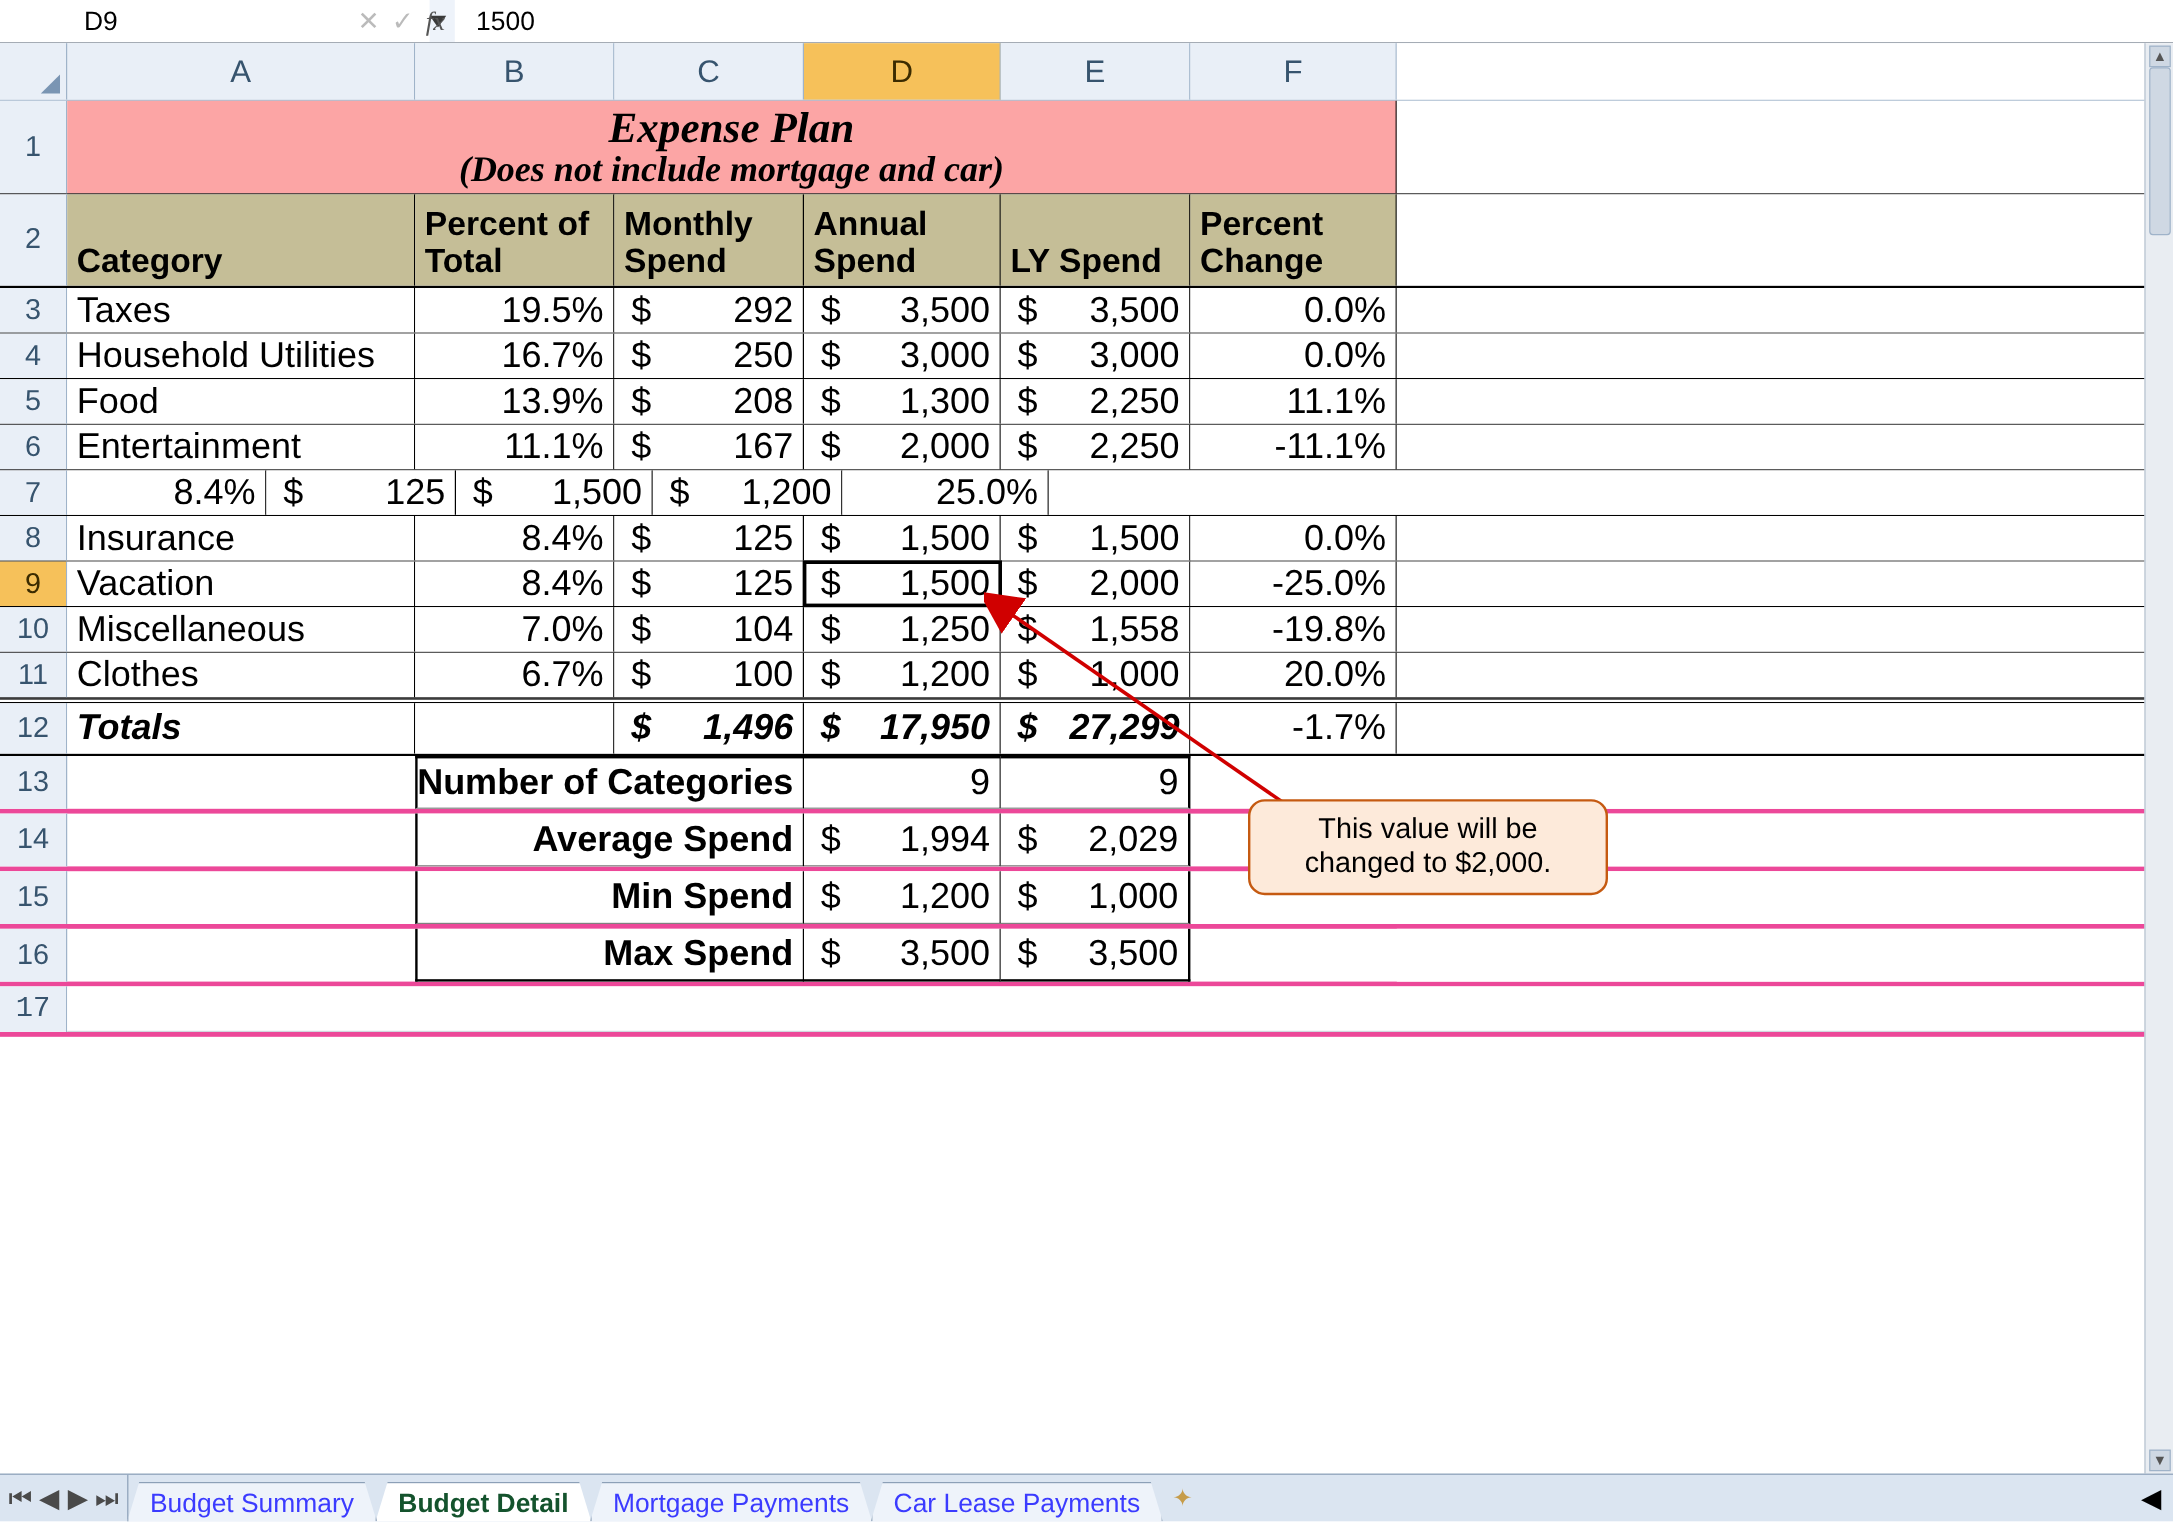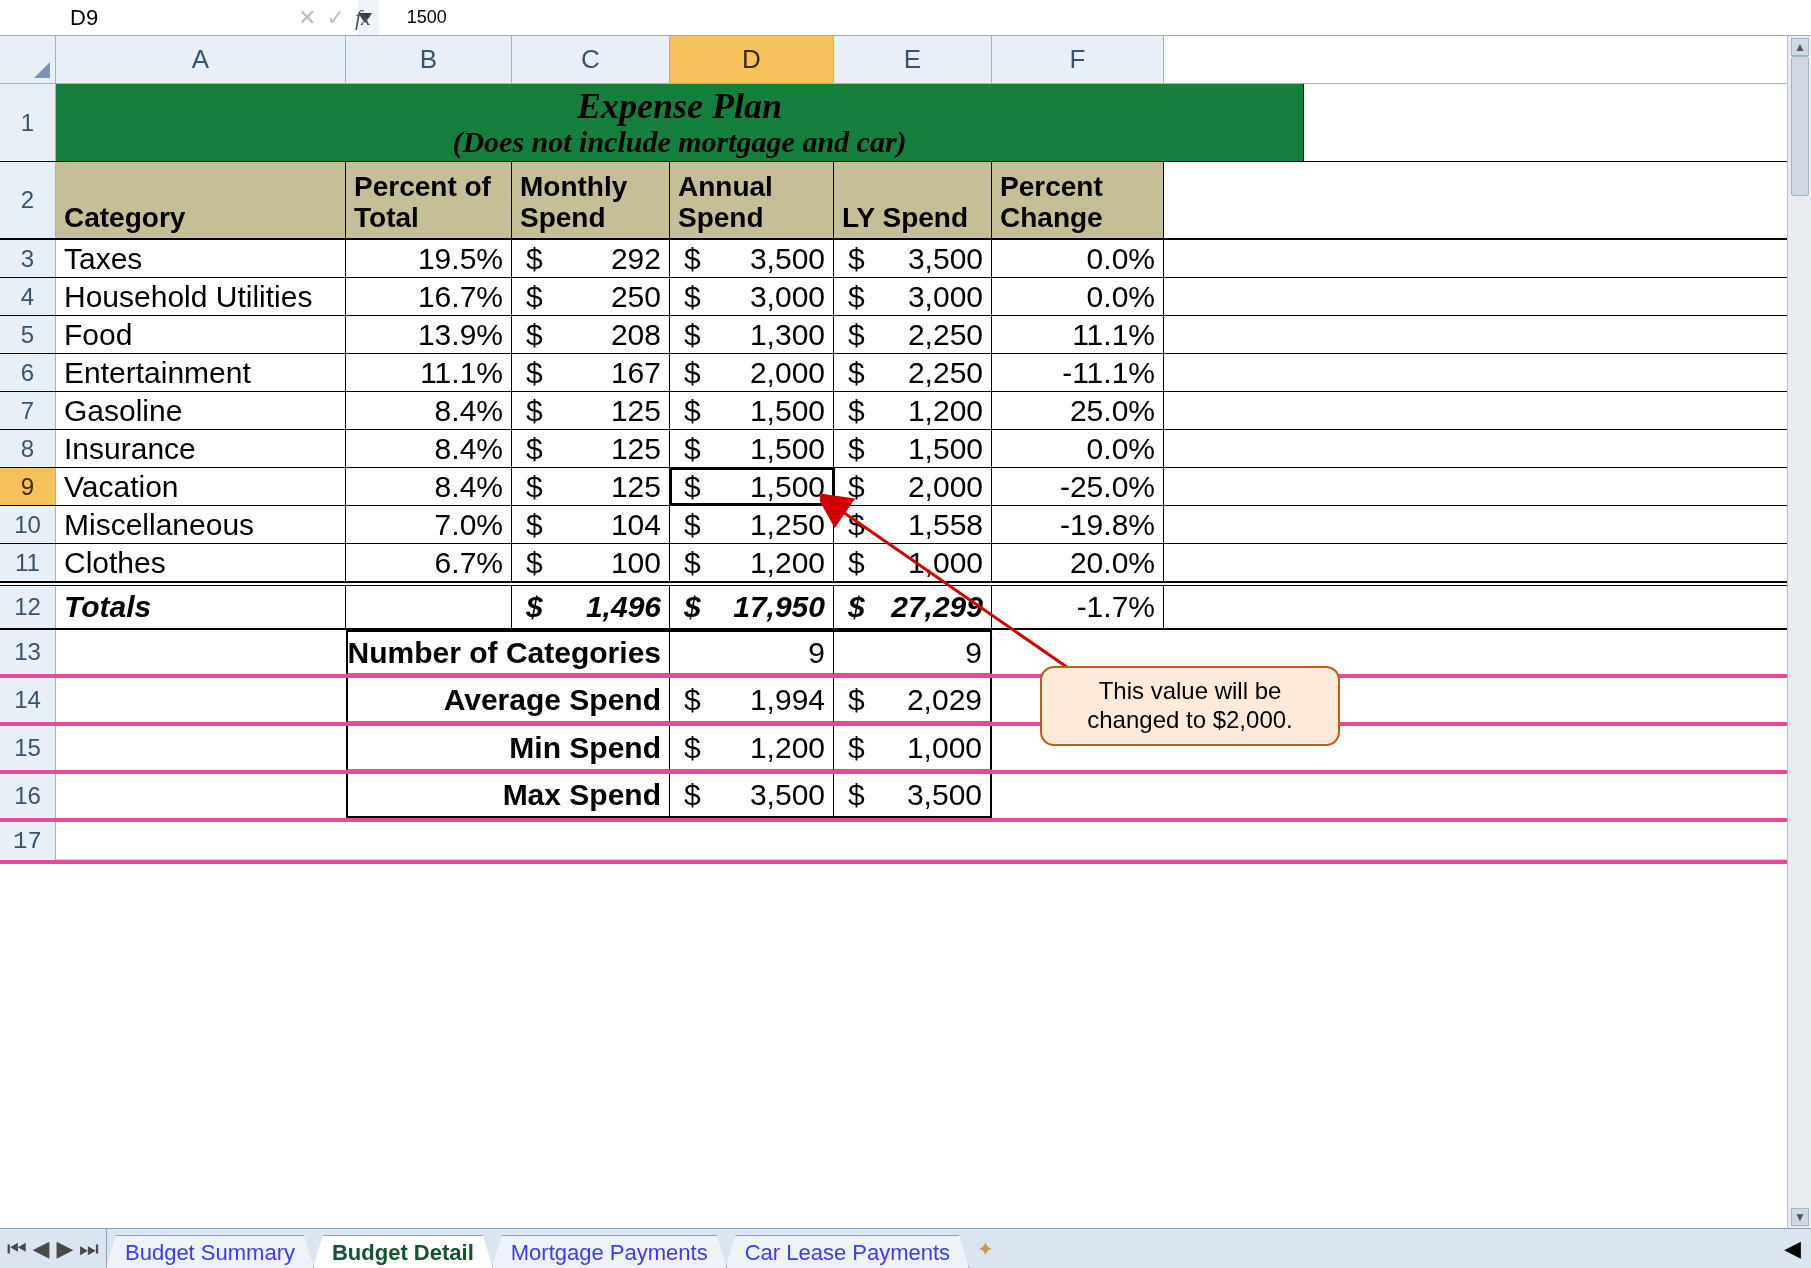--- a/index.html
+++ b/index.html
@@ -53,22 +53,22 @@
     font-style: italic;
     font-family: "Times New Roman", serif;
     font-size: 22px;
     color: #555;
   }
   .formula-input {
     flex: 1;
     border: none;
     background: #fff;
     height: 100%;
-    font-size: 18px;
-    padding: 0 28px;
+    font-size: 22px;
+    padding: 0 18px;
   }
 
   
   .grid {
     position: relative;
     user-select: none;
   }
   .col-headers {
     display: flex;
     height: 48px;
@@ -144,22 +144,22 @@
   .wA { width: 290px; }
   .wB { width: 166px; }
   .wC { width: 158px; }
   .wD { width: 164px; }
   .wE { width: 158px; }
   .wF { width: 172px; }
 
   
   .title-row { height: 78px; border-bottom: 1px solid #000; }
   .title-cell {
-    width: 1248px;
-    background: #15803d;
+    width: 1108px;
+    background: #fca5a5;
     border-right: 1px solid #000;
     display:flex; flex-direction:column; align-items:center; justify-content:center;
     font-family: "Times New Roman", serif;
   }
   .title-cell .t1 { font-size: 36px; font-weight: bold; font-style: italic; line-height:1.05;}
   .title-cell .t2 { font-size: 30px; font-weight: bold; font-style: italic; line-height:1.05;}
 
   
   .hdr-row { height: 78px; border-bottom: 2px solid #000; }
   .hdr-cell {
@@ -435,21 +435,20 @@
         </div>
         <div class="cell currency wE">
           <span class="sym">$</span>
           <span class="val">2,250</span>
         </div>
         <div class="cell right wF">-11.1%</div>
         <div class="empty-cell"></div>
       </div>
       <div class="row data-row">
         <div class="row-h">7</div>
-        <div class="cell wA">Gasoline</div>
         <div class="cell right wB">8.4%</div>
         <div class="cell currency wC">
           <span class="sym">$</span>
           <span class="val">125</span>
         </div>
         <div class="cell currency wD">
           <span class="sym">$</span>
           <span class="val">1,500</span>
         </div>
         <div class="cell currency wE">

